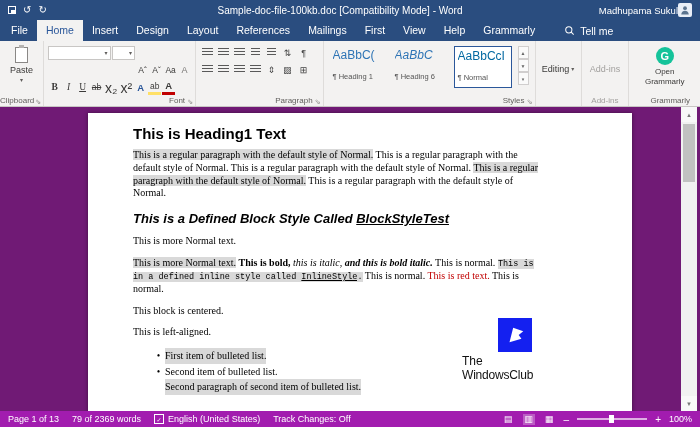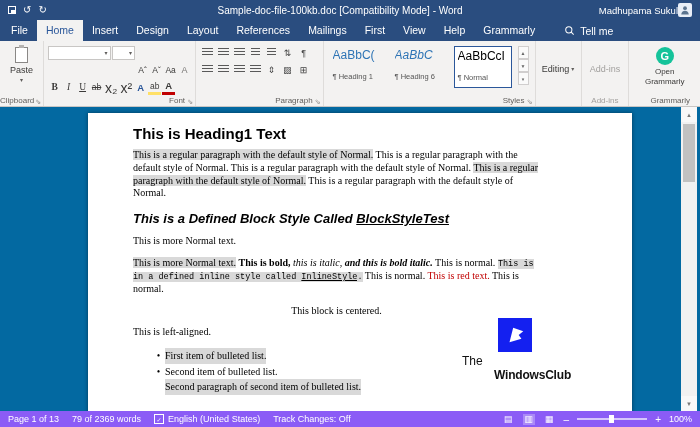--- a/index.html
+++ b/index.html
@@ -62,77 +62,77 @@
   .pbtn { width:15px; height:15px; display:flex; align-items:center; justify-content:center;
           font-size:9px; color:#444; }
   .bars { width:11px; height:9px;
           background:repeating-linear-gradient(to bottom,#595959 0,#595959 1px,transparent 1px,transparent 3px); }
   .bars.short { width:9px; }
 
   .g-styles { flex:1; }
   .scards { display:flex; gap:4px; padding:2px 2px 0; }
   .scard { width:58px; height:42px; padding:2px 3px; }
   .scard.selected { border:1px solid #2b579a; background:#fff; }
-  .spreview { font-size:12px; height:24px; color:#000000; white-space:nowrap; overflow:hidden; }
+  .spreview { font-size:12px; height:24px; color:#0369a1; white-space:nowrap; overflow:hidden; }
   .spreview.h1p { color:#2e74b5; }
   .spreview.h2p { color:#2e74b5; font-style:italic; }
   .sname { font-size:7.5px; color:#555; white-space:nowrap; }
   .sscroll { display:flex; flex-direction:column; margin-left:2px; }
   .sscroll span { width:11px; height:13px; border:1px solid #d0cece; background:#fafafa; font-size:5px;
                   color:#666; display:flex; align-items:center; justify-content:center; }
 
   .g-edit { width:48px; justify-content:center; align-items:center; }
   .editbtn { display:flex; flex-direction:row; align-items:center; gap:2px; font-size:9px; color:#3b3a39; }
   .g-addins { width:50px; justify-content:center; align-items:center; }
   .addbtn { font-size:9px; color:#a19f9d; }
   .g-addins .glabel { color:#a19f9d; }
   .g-gram { width:74px; align-items:center; border-right:none; }
   .gbtn { display:flex; flex-direction:column; align-items:center; gap:2px; padding-top:3px; }
   .gcircle { width:18px; height:18px; border-radius:50%; background:#15c39a; color:#fff; font-weight:700;
              font-size:11px; display:flex; align-items:center; justify-content:center; }
   .gtext { width:54px; text-align:center; font-size:8px; line-height:1.2; color:#3b3a39; }
 
   
-  .docarea { position:relative; flex:1; background:#0369a1; overflow:hidden; }
+  .docarea { position:relative; flex:1; background:#701a75; overflow:hidden; }
   .page { position:absolute; left:88px; top:6px; width:544px; min-height:400px; background:#fff;
           box-shadow:0 0 4px rgba(0,0,0,.45); padding:10px 92px 0 45px;
           font-family:"Liberation Serif", serif; color:#000; }
   .doch1 { font-family:"Liberation Sans", sans-serif; font-size:15px; font-weight:700; margin:2px 0 7px; }
   .body { font-size:10px; line-height:1.28; margin:0 0 9px; }
   .hl { background:#d9d9d9; }
   .b { font-weight:700; } .i { font-style:italic; } .bi { font-weight:700; font-style:italic; }
   .u { text-decoration:underline; }
   .red { color:#c00000; }
   .mono { font-family:"Liberation Mono", monospace; font-size:8.5px; }
   .blockh { font-family:"Liberation Sans", sans-serif; font-size:13px; font-weight:700; font-style:italic;
             margin:11px 0 9px; }
   .h2h { font-family:"Liberation Sans", sans-serif; font-size:13.5px; font-weight:700; font-style:italic;
          margin:12px 0 8px; }
-  .centered { text-align:center; }
+  .centered { }
   .bullets { margin-top:8px; font-size:10px; }
   .blt-row { display:flex; line-height:1.55; }
   .blt-row .mk { width:13px; text-align:center; margin-left:19px; flex:0 0 auto; }
   .blt-row.cont { padding-left:32px; }
 
   .twc { position:absolute; top:205px; right:98px; width:72px; font-family:"Liberation Sans", sans-serif;
          color:#111; }
   .twc .sq { width:34px; height:34px; background:#1420f0; margin-left:36px; display:flex;
              align-items:center; justify-content:center; }
   .twc .t1 { font-size:12px; margin-top:2px; }
-  .twc .t2 { font-size:12px; font-weight:700; letter-spacing:-0.2px;margin-left:32px; }
+  .twc .t2 { font-size:12px; font-weight:400; letter-spacing:-0.2px; }
 
   .vscroll { position:absolute; right:3px; top:0; bottom:0; width:16px; background:#f1f1f1;
              display:flex; flex-direction:column; align-items:center; }
   .sarrow { width:16px; height:15px; background:#f8f8f8; color:#777; font-size:6px; display:flex;
             align-items:center; justify-content:center; flex:0 0 auto; }
   .sarrow.bottom { margin-top:auto; }
   .sthumb { width:12px; height:58px; background:#c1c1c1; margin-top:2px; flex:0 0 auto; }
 
   
-  .statusbar { height:16px; background:#8b5cf6; color:#fff; display:flex; align-items:center;
+  .statusbar { height:16px; background:#a21caf; color:#fff; display:flex; align-items:center;
                padding:0 8px; font-size:9px; gap:13px; flex:0 0 auto; white-space:nowrap; }
   .lang { display:flex; align-items:center; gap:4px; }
   .book { width:10px; height:10px; border:1px solid #fff; font-size:6px; display:flex;
           align-items:center; justify-content:center; }
   .sright { margin-left:auto; display:flex; align-items:center; gap:8px; }
   .vicon { font-size:9px; line-height:1; padding:1px 2px; }
   .vicon.active { background:rgba(255,255,255,.28); }
   .zminus, .zplus { font-size:10px; }
   .ztrack { width:70px; height:2px; background:rgba(255,255,255,.65); position:relative; }
   .zthumb { position:absolute; left:32px; top:-3px; width:5px; height:8px; background:#fff; }

